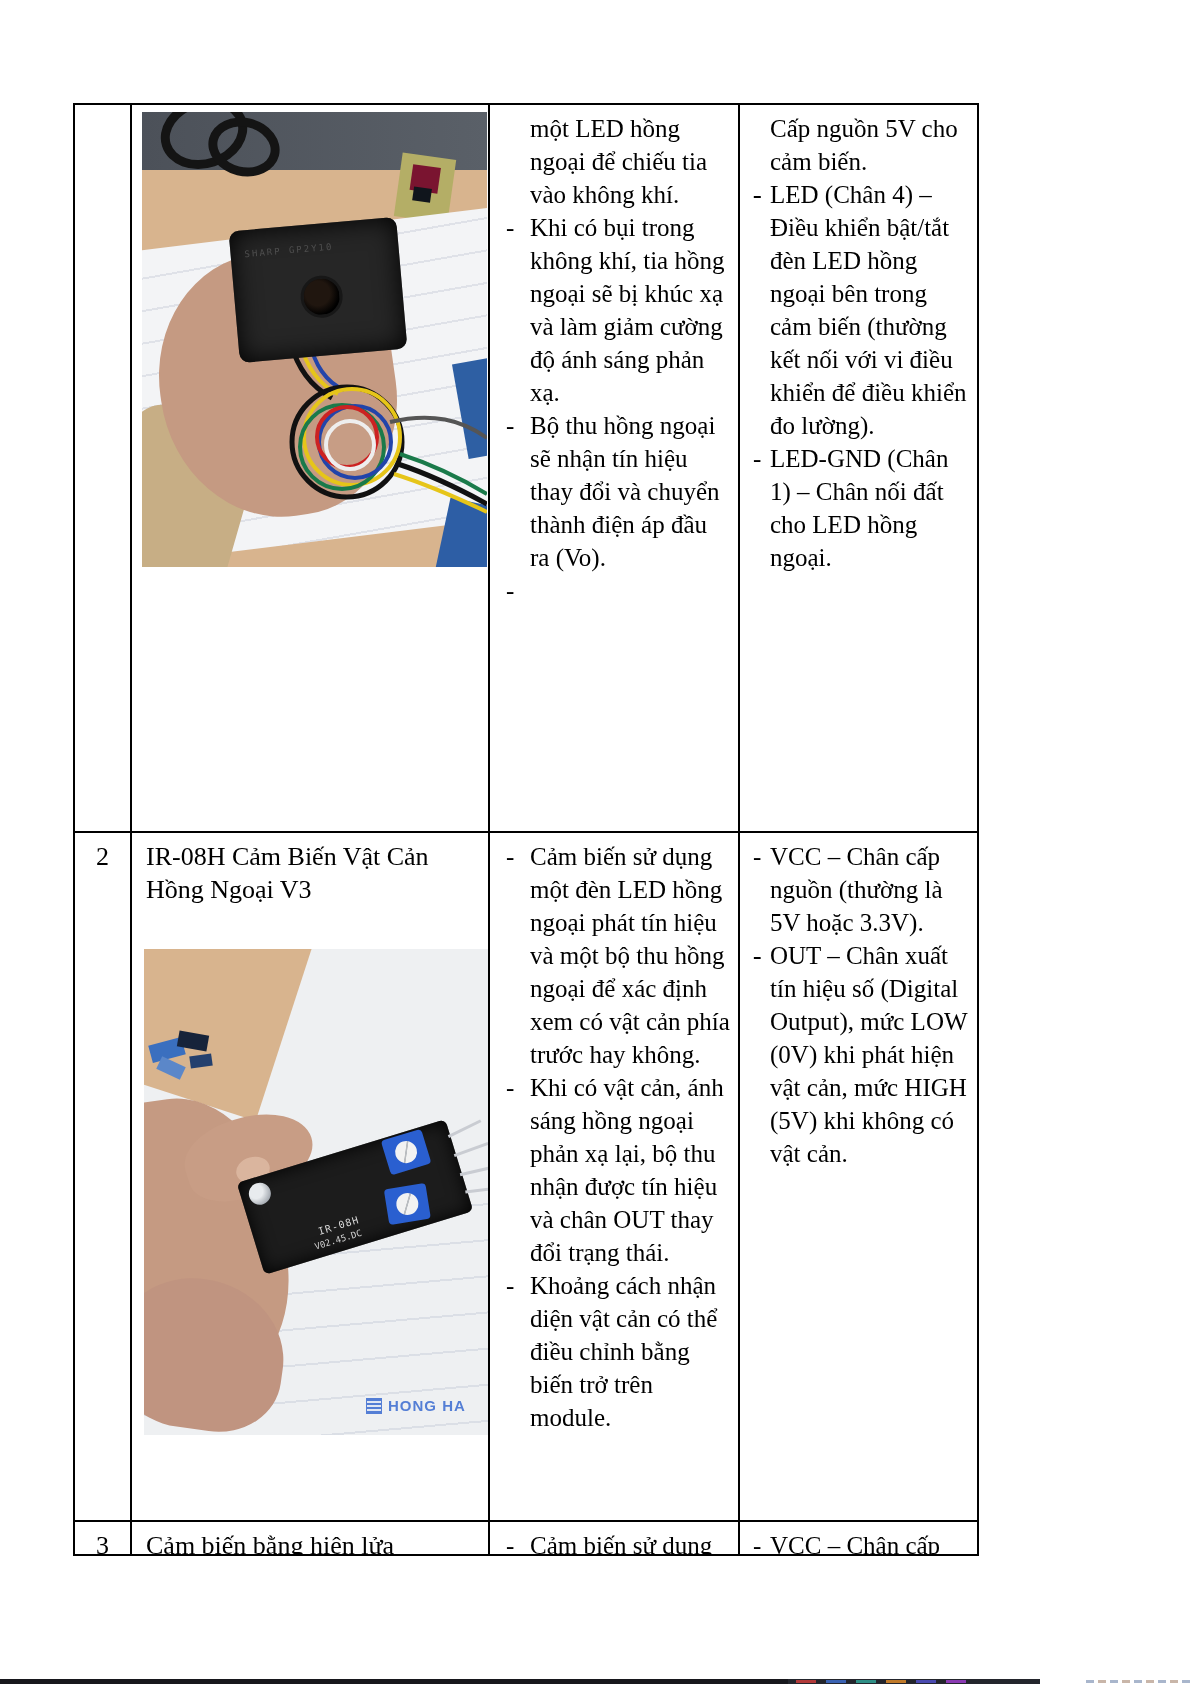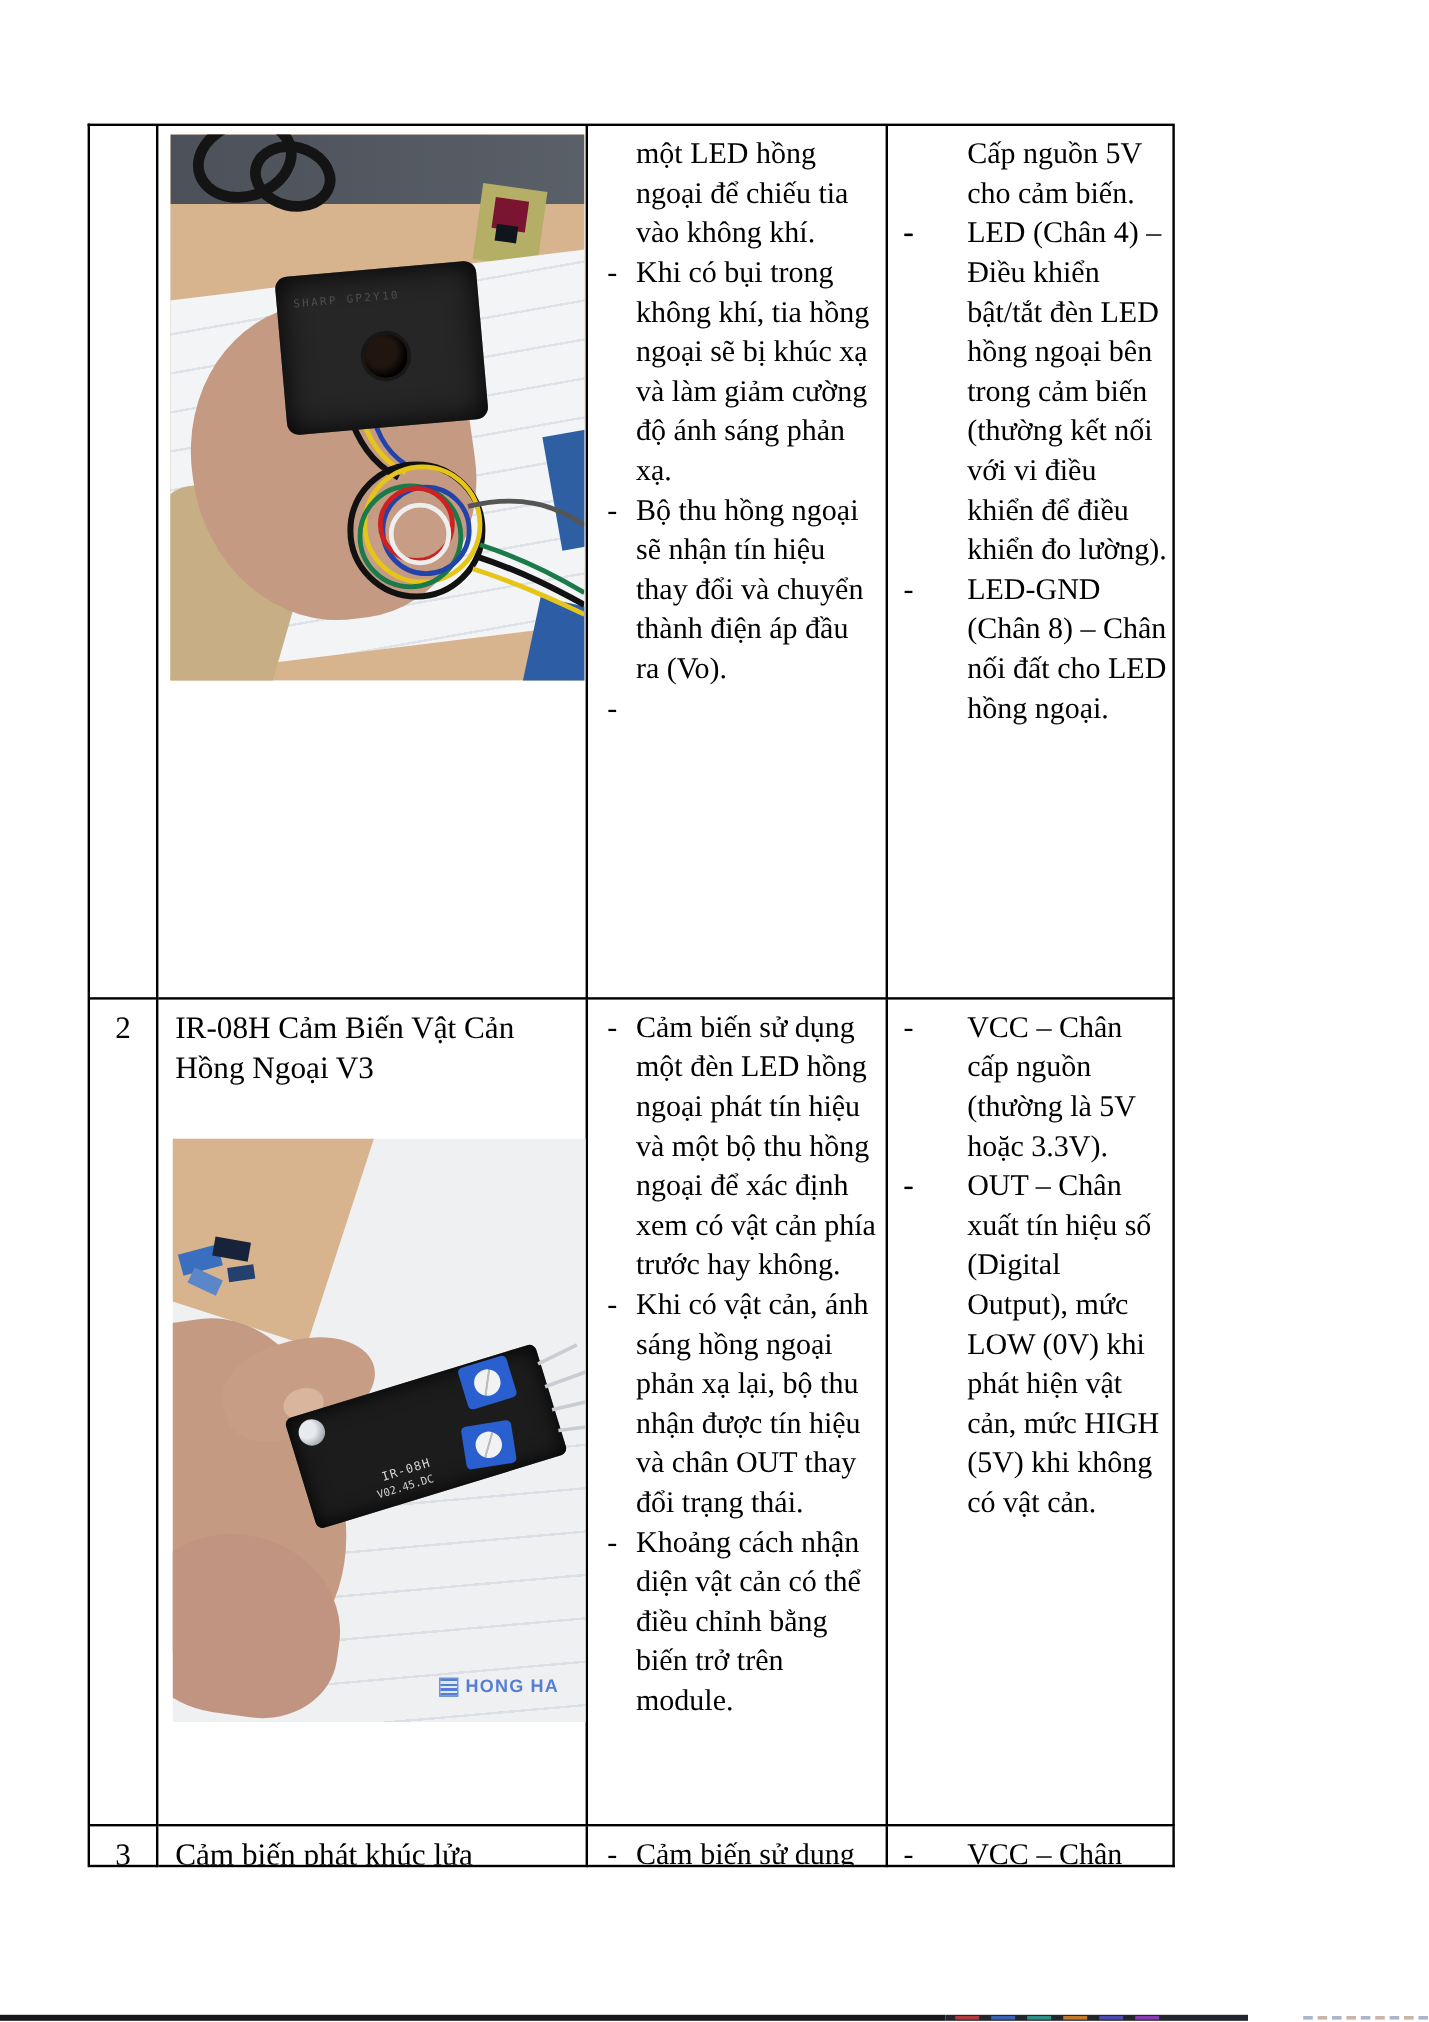--- a/index.html
+++ b/index.html
@@ -21,21 +21,21 @@
   .cell {
     border-right:2px solid #000; border-bottom:2px solid #000;
     box-sizing:border-box; position:relative; overflow:hidden;
     font-size:25px; line-height:33px;
   }
   .cell.num  { text-align:center; padding-top:7px; font-size:26px; }
   .cell.name { padding:7px 10px 0 14px; font-size:26px; }
   .cell.desc, .cell.pins { padding-top:7px; }
   .item { position:relative; padding-left:40px; padding-right:6px; }
   .item .m { position:absolute; left:16px; top:0; }
-  .pins .item { padding-left:66px; padding-right:4px; }
+  .pins .item { padding-left:30px; padding-right:4px; }
   .pins .item .m { left:13px; }
 
   
   .photo { position:absolute; overflow:hidden; }
 
   
   .p1 { left:10px; top:7px; width:345px; height:455px; background:#d8b48e; }
   .p1-top { position:absolute; left:0; top:0; width:100%; height:58px;
             background:linear-gradient(90deg,#4c5159,#5a6068); }
   .p1-cable { position:absolute; border:9px solid #141414; border-radius:50%; background:transparent; }
@@ -201,21 +201,21 @@
     </div>
     <div class="item">
       <span class="m">-</span>
     </div>
     <div class="item">
       <span class="m">-</span>
       <span class="t">LED (Chân 4) – Điều khiển bật/tắt đèn LED hồng ngoại bên trong cảm biến (thường kết nối với vi điều khiển để điều khiển đo lường).</span>
     </div>
     <div class="item">
       <span class="m">-</span>
-      <span class="t">LED-GND (Chân 8) – Chân nối đất cho LED hồng ngoại.</span>
+      <span class="t">LED-GND (Chân 1) – Chân nối đất cho LED hồng ngoại.</span>
     </div>
   </div>
 
   <div class="cell num">2</div>
 
   <div class="cell name">
     <span>IR-08H Cảm Biến Vật Cản Hồng Ngoại V3</span>
     <div class="photo p2">
       <div class="p2-wood"></div>
       <div class="p2-lines"></div>
@@ -272,21 +272,21 @@
     </div>
     <div class="item">
       <span class="m">-</span>
       <span class="t">OUT – Chân xuất tín hiệu số (Digital Output), mức LOW (0V) khi phát hiện vật cản, mức HIGH (5V) khi không có vật cản.</span>
     </div>
   </div>
 
   <div class="cell num">3</div>
 
   <div class="cell name">
-    <span>Cảm biến phát khúc lửa</span>
+    <span>Cảm biến bằng hiện lửa</span>
   </div>
 
   <div class="cell desc">
     <div class="item">
       <span class="m">-</span>
       <span class="t">Cảm biến sử dụng</span>
     </div>
   </div>
 
   <div class="cell pins">

